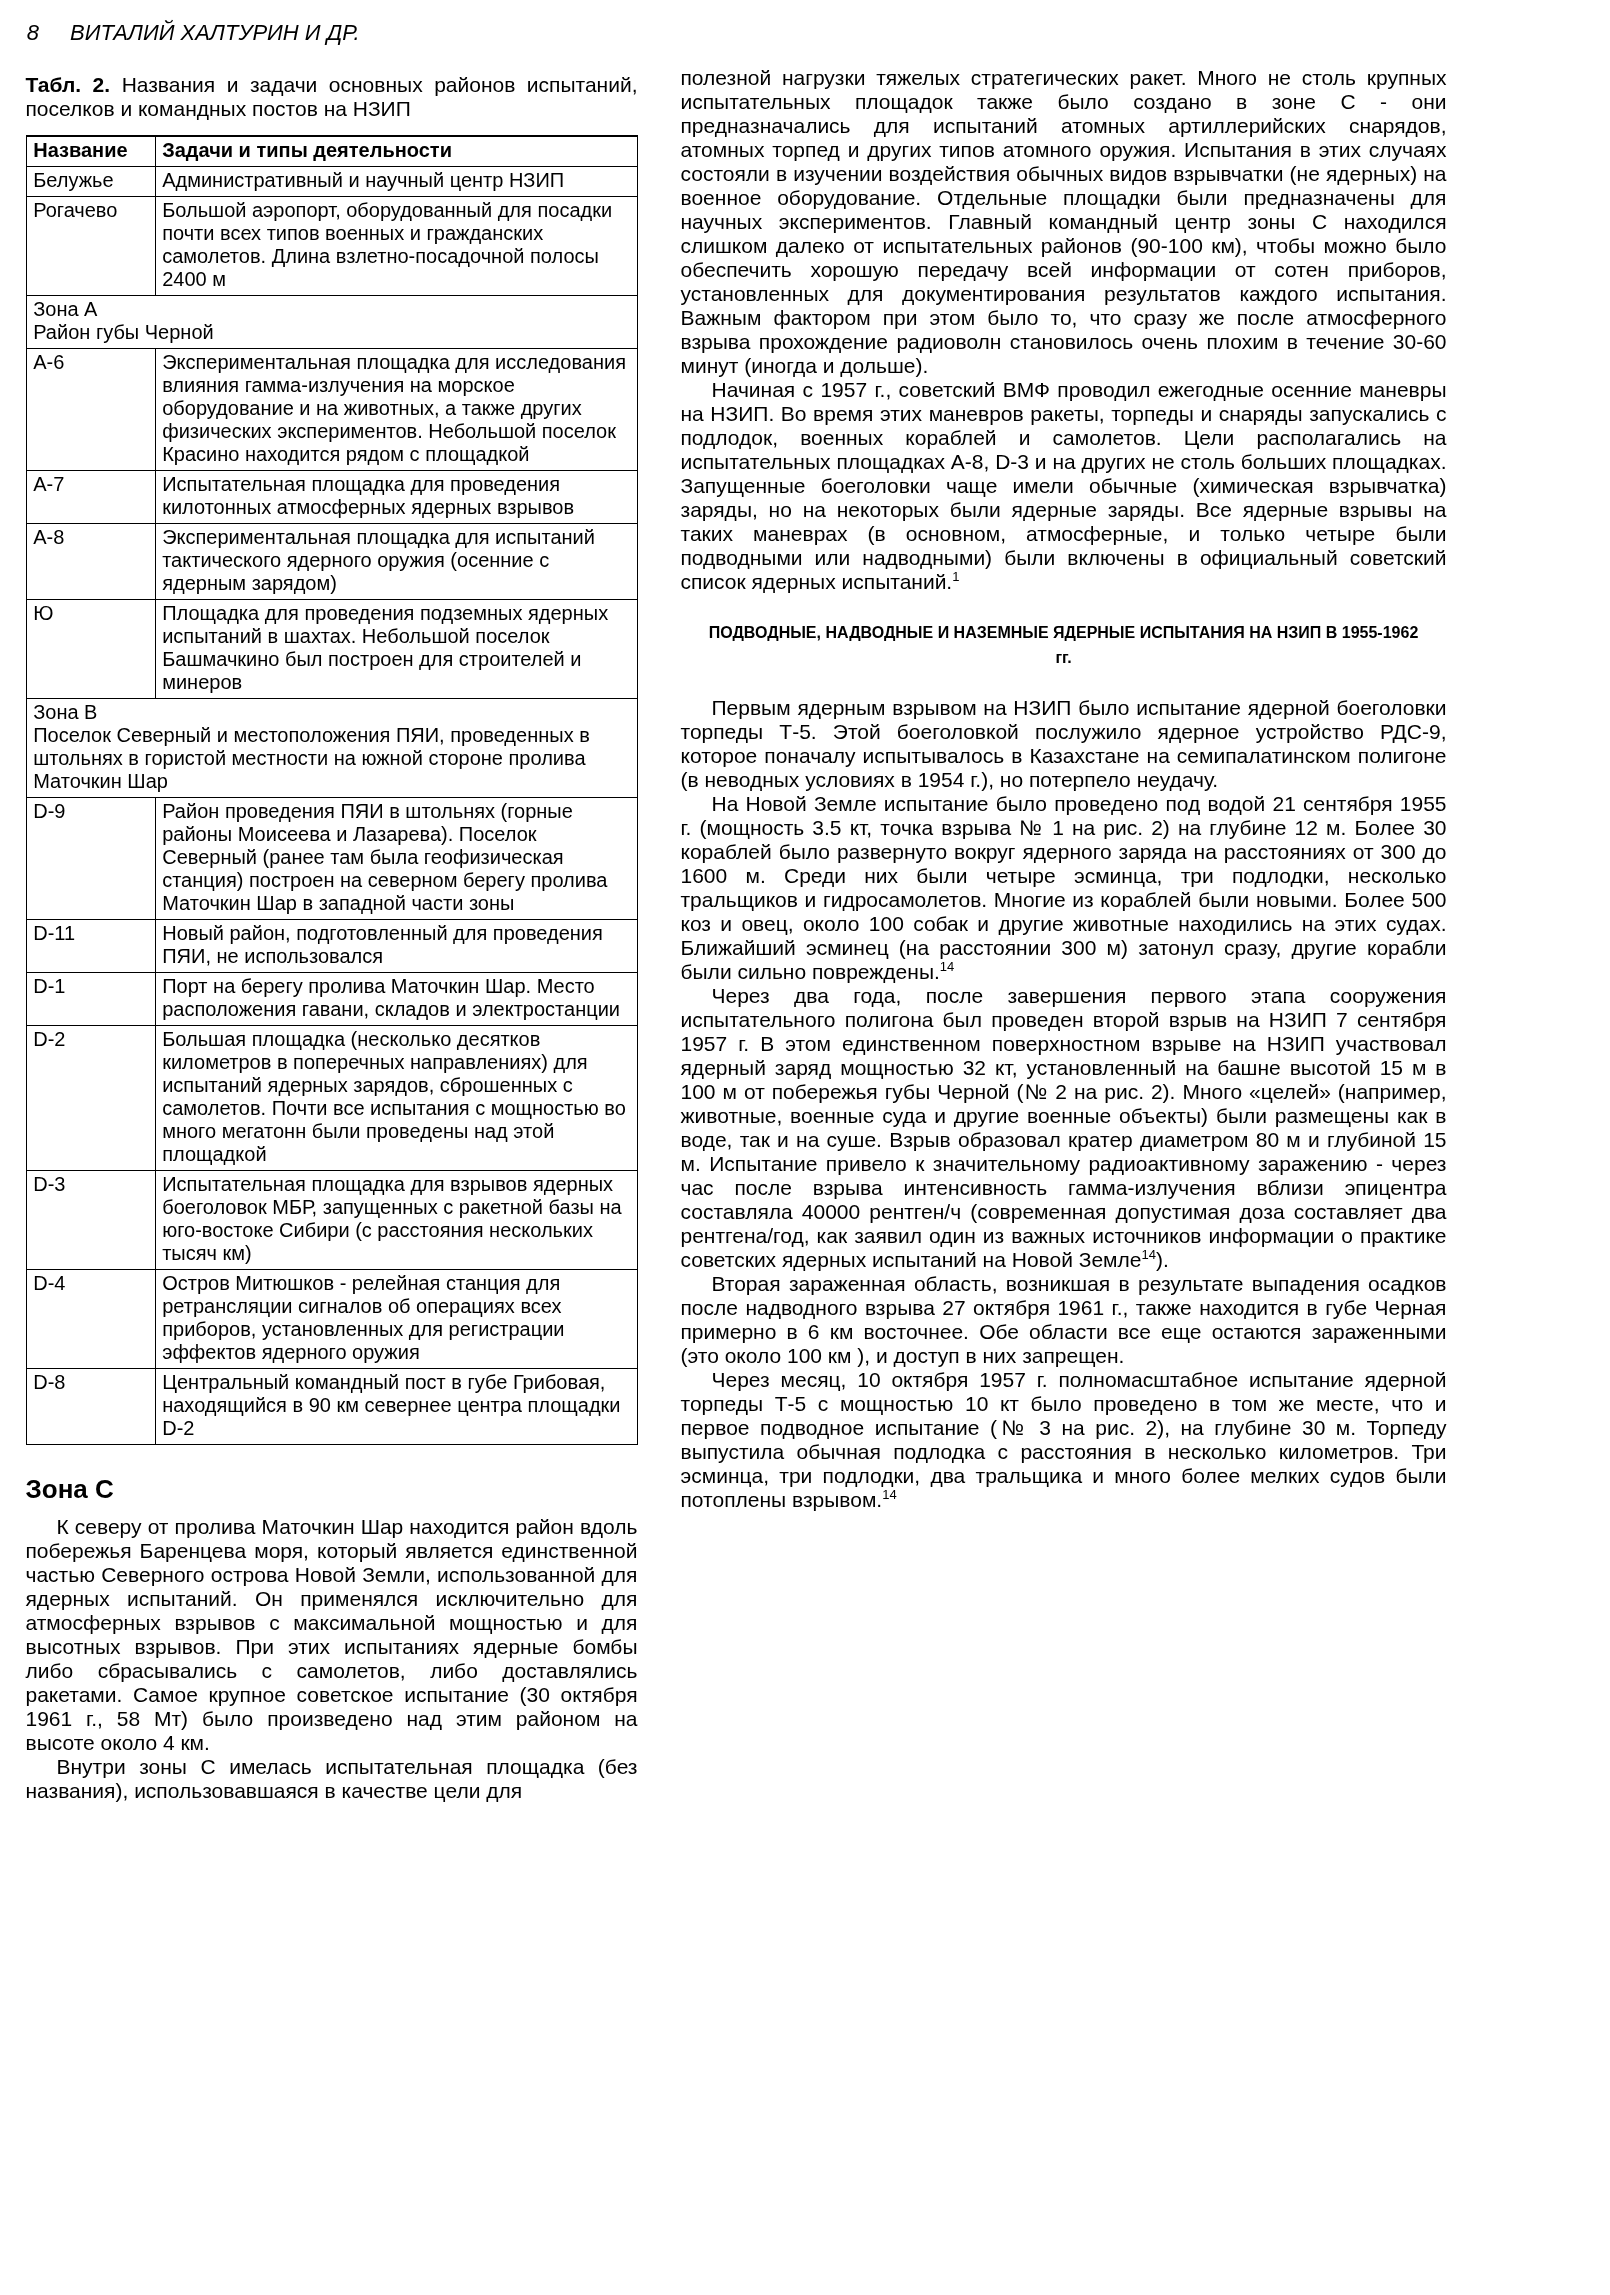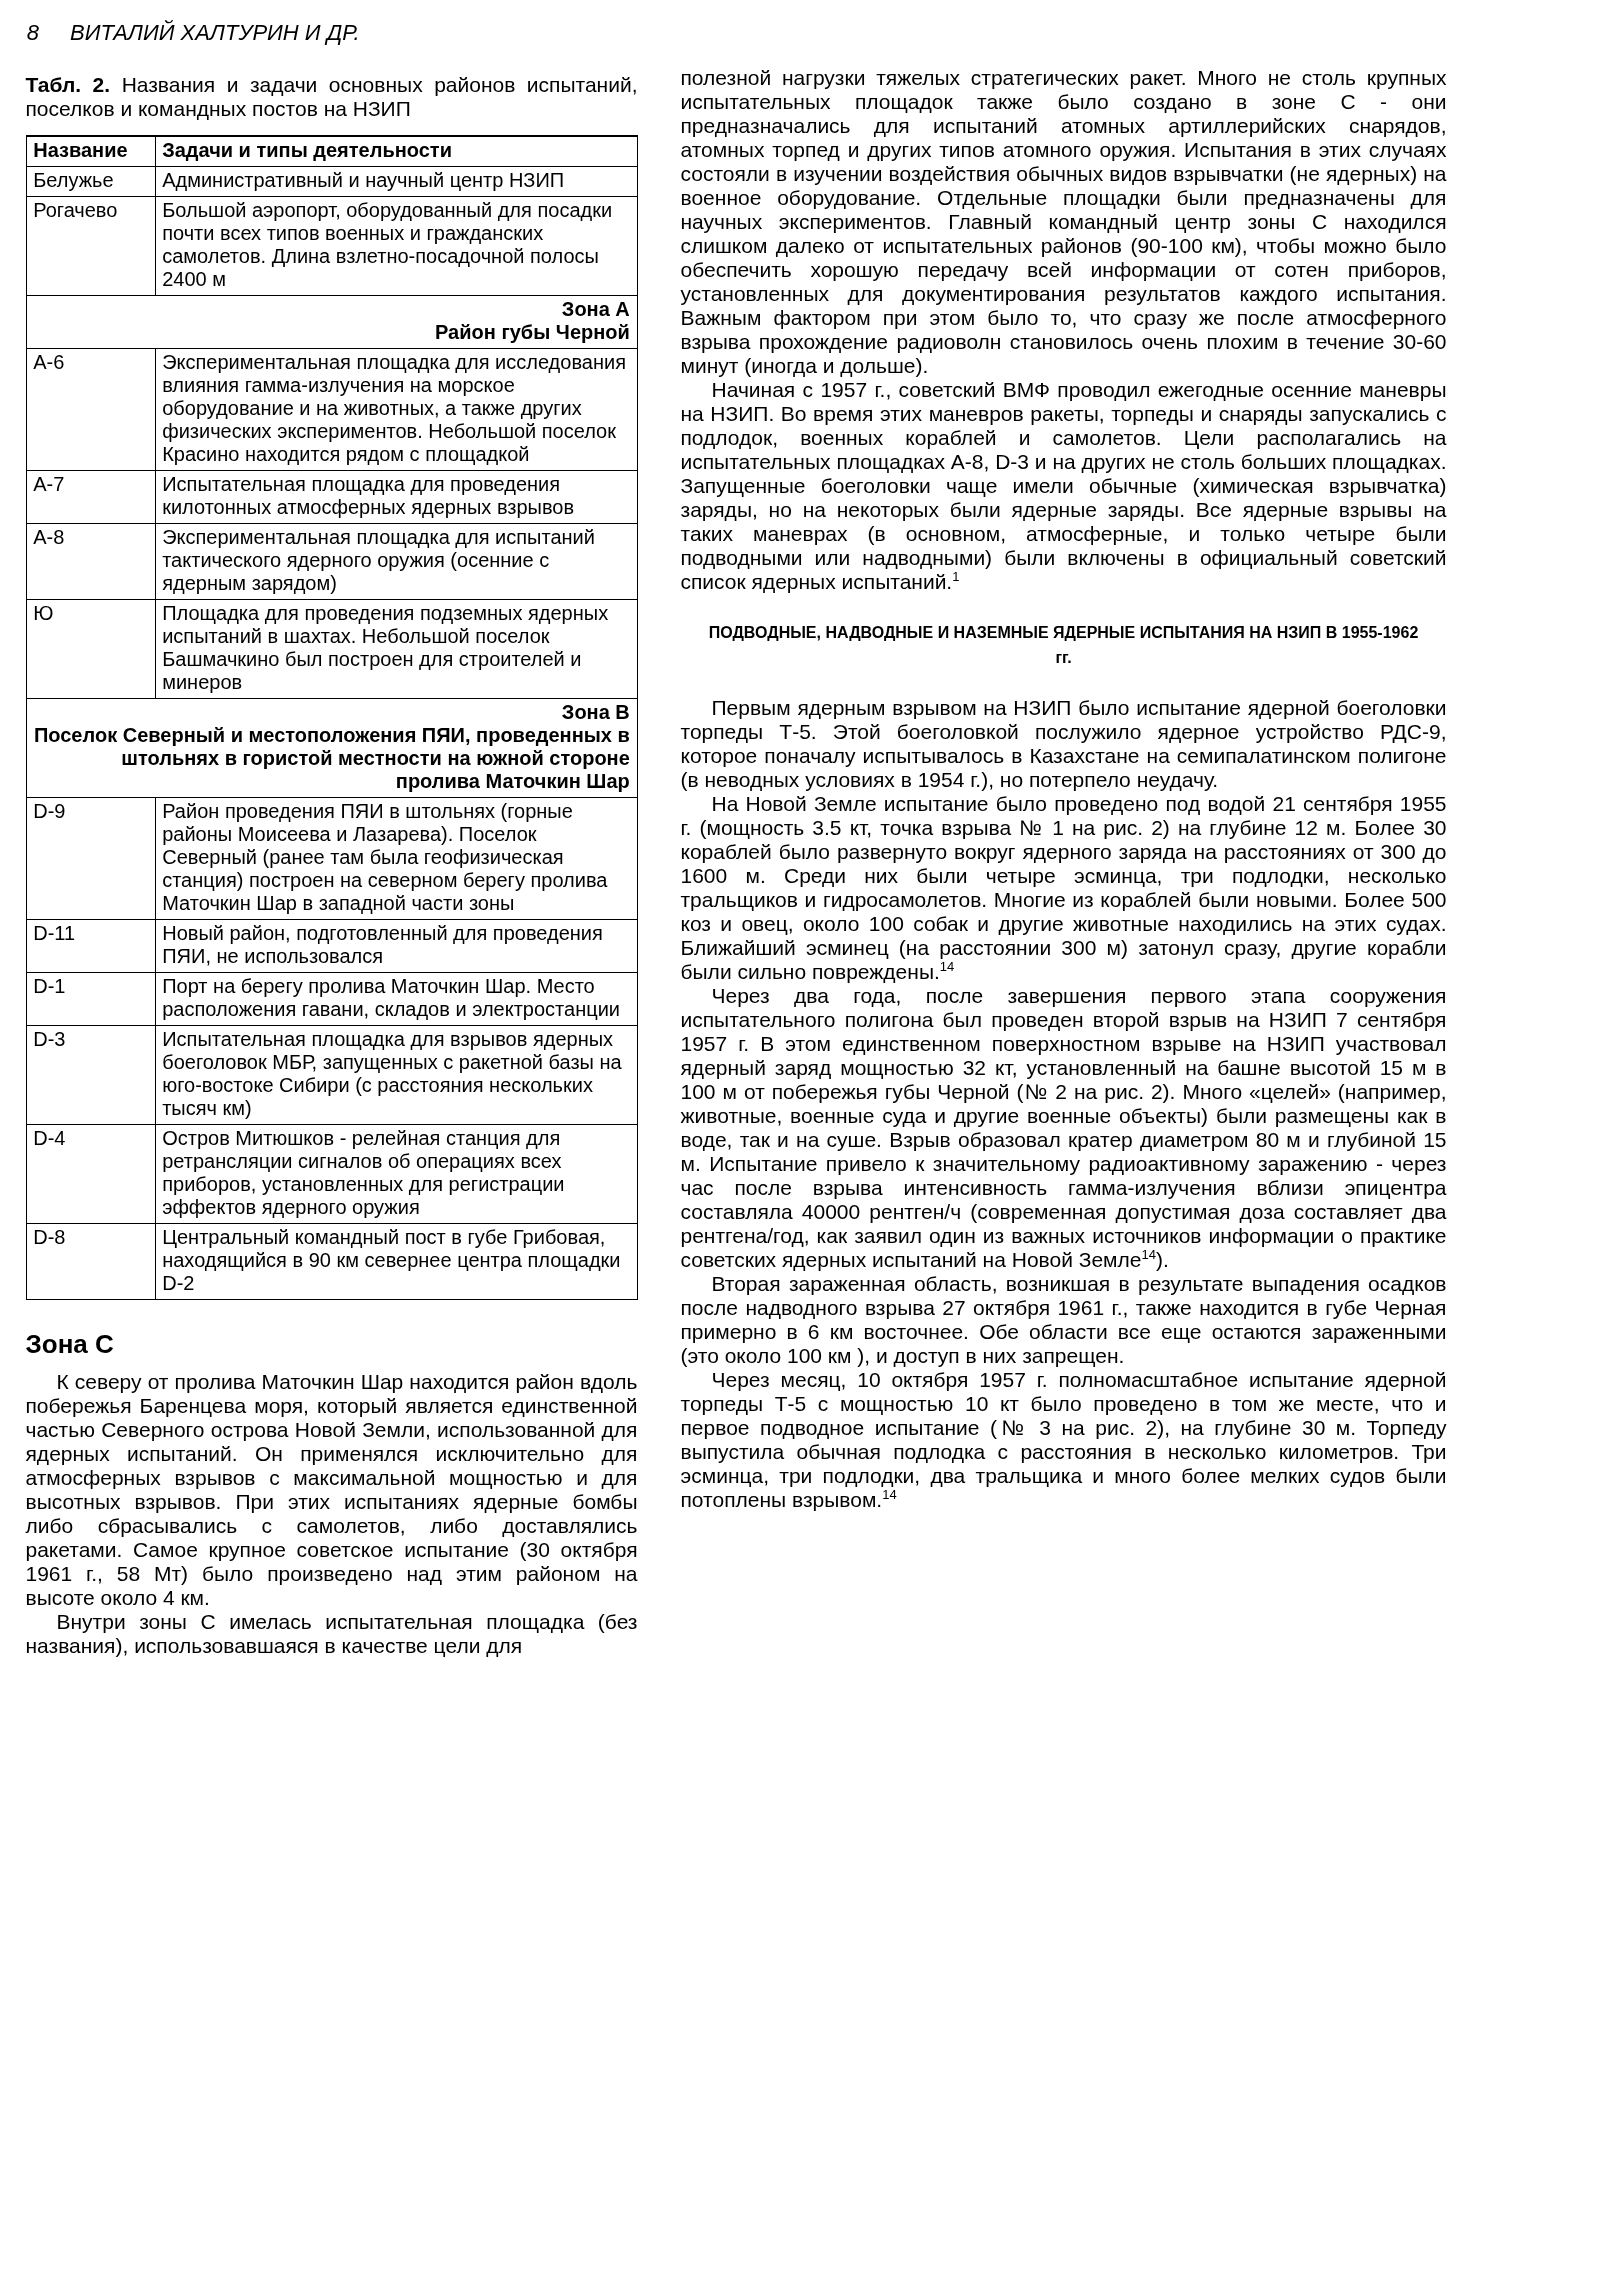--- a/index.html
+++ b/index.html
@@ -44,21 +44,21 @@
     text-align: left;
     border-top: 2.7px solid #000;
   }
   table.sites th, table.sites td {
     border: 1.3px solid #000;
     padding: 2px 6.7px 4px 6.7px;
     vertical-align: top;
   }
   table.sites th { font-weight: bold; text-align: left; }
   td.name-cell, th.name-cell { width: 129px; }
-  td.section-cell { text-align: right; font-weight: bold; }
+  td.section-cell { text-align: left; font-weight: normal; }
 
   .zone-heading {
     font-weight: bold;
     font-size: 26px;
     text-align: left;
     margin: 32px 0 13.4px 0;
   }
   .center-heading {
     font-weight: bold;
     font-size: 16px;
@@ -135,20 +135,24 @@
             </tr>
             <tr>
               <td class="name-cell">D-11</td>
               <td>Новый район, подготовленный для проведения ПЯИ, не использовался</td>
             </tr>
             <tr>
               <td class="name-cell">D-1</td>
               <td>Порт на берегу пролива Маточкин Шар. Место расположения гавани, складов и электростанции</td>
             </tr>
             <tr>
+              <td class="name-cell">D-2</td>
+              <td>Большая площадка (несколько десятков километров в поперечных направлениях) для испытаний ядерных зарядов, сброшенных с самолетов. Почти все испытания с мощностью во много мегатонн были проведены над этой площадкой</td>
+            </tr>
+            <tr>
               <td class="name-cell">D-3</td>
               <td>Испытательная площадка для взрывов ядерных боеголовок МБР, запущенных с ракетной базы на юго-востоке Сибири (с расстояния нескольких тысяч км)</td>
             </tr>
             <tr>
               <td class="name-cell">D-4</td>
               <td>Остров Митюшков - релейная станция для ретрансляции сигналов об операциях всех приборов, установленных для регистрации эффектов ядерного оружия</td>
             </tr>
             <tr>
               <td class="name-cell">D-8</td>
               <td>Центральный командный пост в губе Грибовая, находящийся в 90 км севернее центра площадки D-2</td>

